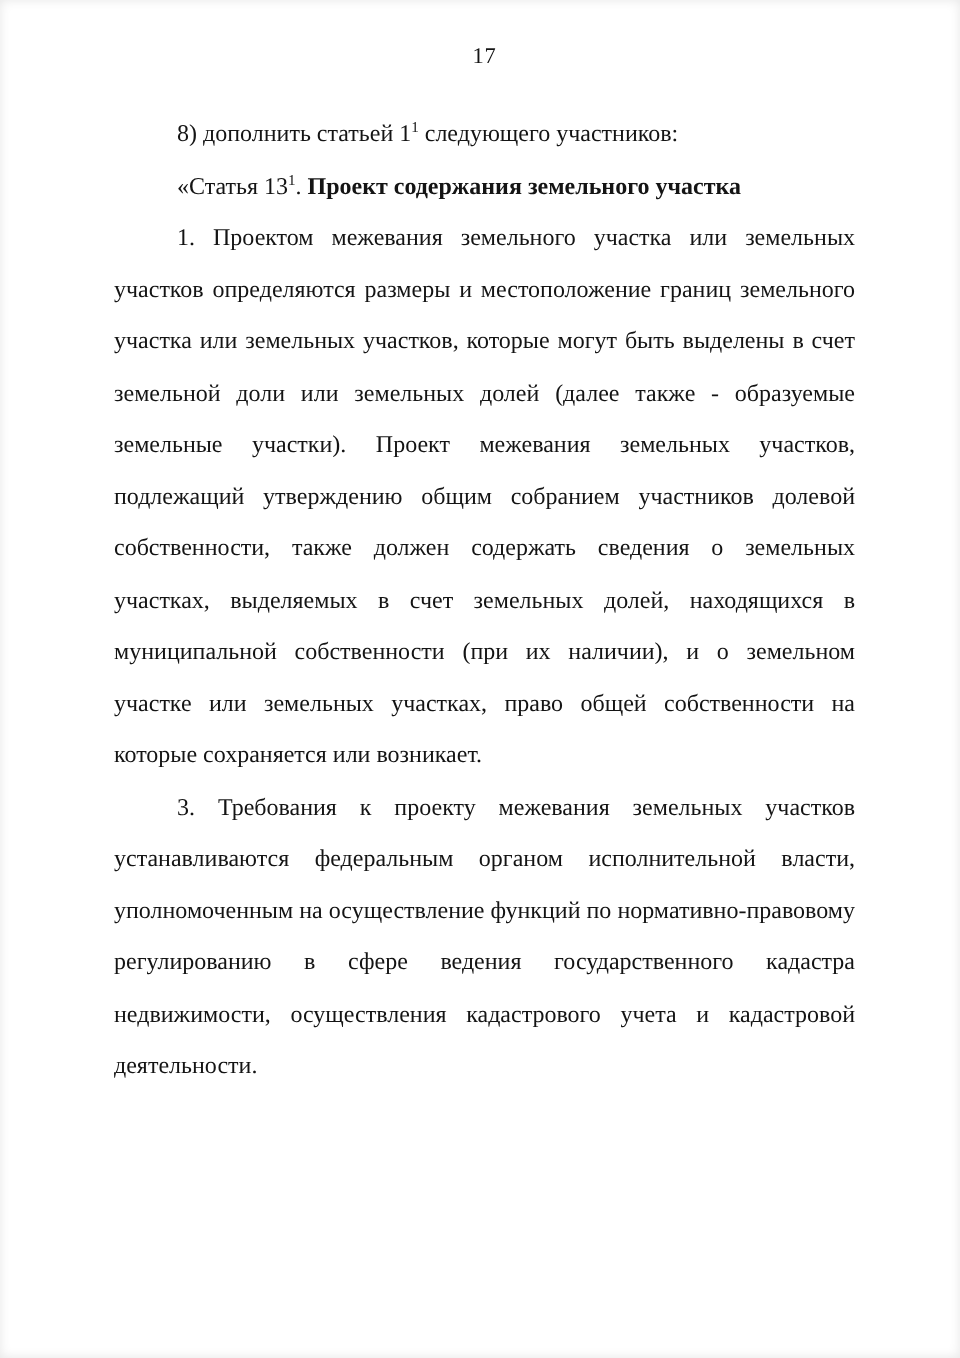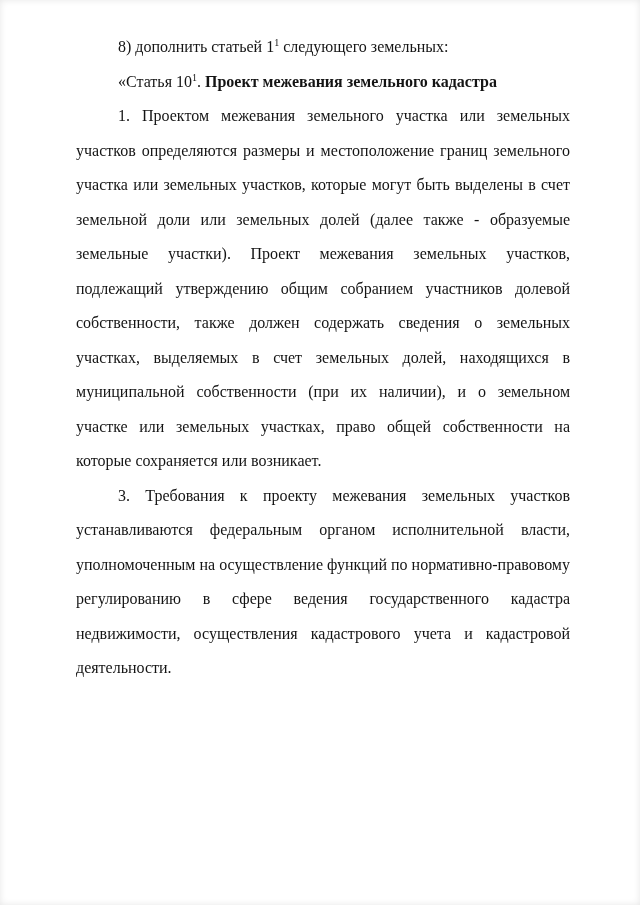--- a/index.html
+++ b/index.html
@@ -48,26 +48,27 @@
     position: relative;
     top: -6px;
     vertical-align: baseline;
   }
 </style>
 </head>
 <body>
 
 <div class="page">
 
+  <div class="page-number">17</div>
 
   <div class="body-text">
 
-    <p><span>8) дополнить статьей 1</span><sup class="idx">1</sup><span> следующего земельных:</span></p>
+    <p><span>8) дополнить статьей 1</span><sup class="idx">1</sup><span> следующего участников:</span></p>
 
-    <p><span>«Статья 10</span><sup class="idx">1</sup><span>. </span><span class="heading-title">Проект межевания земельного кадастра</span></p>
+    <p><span>«Статья 13</span><sup class="idx">1</sup><span>. </span><span class="heading-title">Проект содержания земельного участка</span></p>
 
     <p>1. Проектом межевания земельного участка или земельных участков определяются размеры и местоположение границ земельного участка или земельных участков, которые могут быть выделены в счет земельной доли или земельных долей (далее также - образуемые земельные участки). Проект межевания земельных участков, подлежащий утверждению общим собранием участников долевой собственности, также должен содержать сведения о земельных участках, выделяемых в счет земельных долей, находящихся в муниципальной собственности (при их наличии), и о земельном участке или земельных участках, право общей собственности на которые сохраняется или возникает.</p>
 
 
     <p>3. Требования к проекту межевания земельных участков устанавливаются федеральным органом исполнительной власти, уполномоченным на осуществление функций по нормативно-правовому регулированию в сфере ведения государственного кадастра недвижимости, осуществления кадастрового учета и кадастровой деятельности.</p>
 
   </div>
 
 </div>
 

